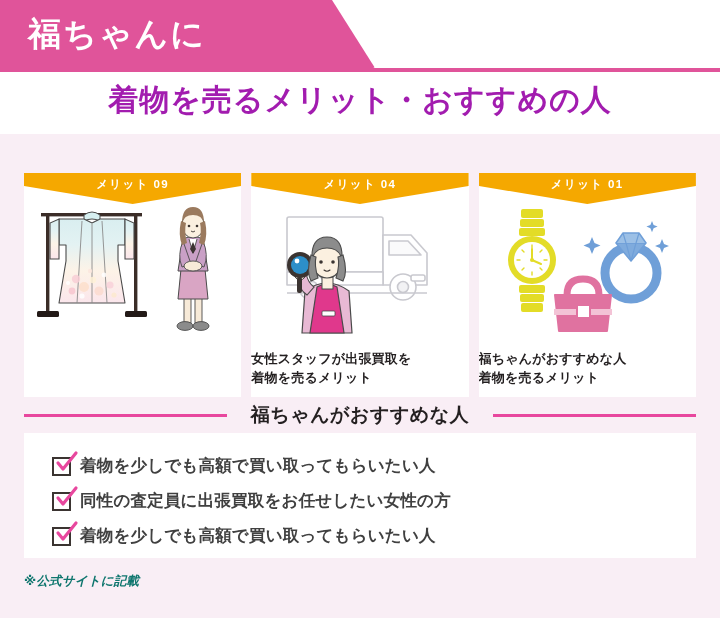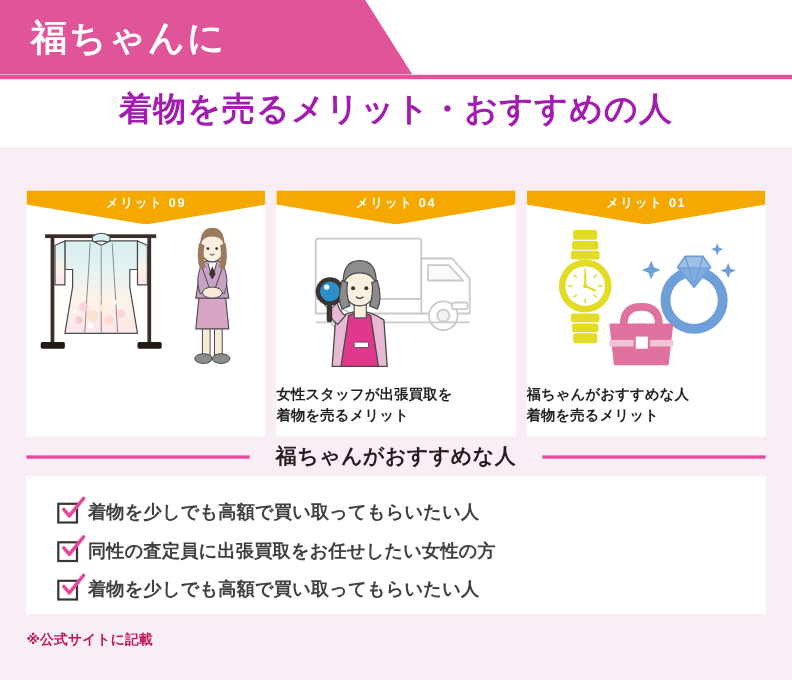--- a/index.html
+++ b/index.html
@@ -59,21 +59,21 @@
   .rec-line{flex:1;height:3px;background:#e8479e;}
   .rec-title{color:#231f20;font-size:19px;font-weight:700;letter-spacing:.5px;white-space:nowrap;}
 
   .panel{position:absolute;left:24px;top:299px;width:672px;height:125px;background:#ffffff;}
   .check-list{position:absolute;left:28px;top:18px;}
   .check-item{display:flex;align-items:center;height:30px;margin-bottom:5px;}
   .cbox{position:relative;width:19px;height:19px;border:2px solid #3b3431;box-sizing:border-box;margin-right:9px;flex:none;}
   .cmark{position:absolute;left:1px;top:-7px;width:22px;height:22px;overflow:visible;}
   .check-text{color:#404040;font-size:16.5px;font-weight:700;letter-spacing:.2px;white-space:nowrap;}
 
-  .note{position:absolute;left:24px;top:439px;color:#be185d;font-size:12.5px;font-weight:700;letter-spacing:.2px;}
+  .note{position:absolute;left:24px;top:439px;color:#0f766e;font-size:12.5px;font-weight:700;letter-spacing:.2px;font-style:italic;}
 </style>
 </head>
 <body>
 
 <div id="root">
 
   <div class="header">
     <div class="tag"></div>
     <div class="tag-label">福ちゃんに</div>
     <div class="tag-strip"></div>

